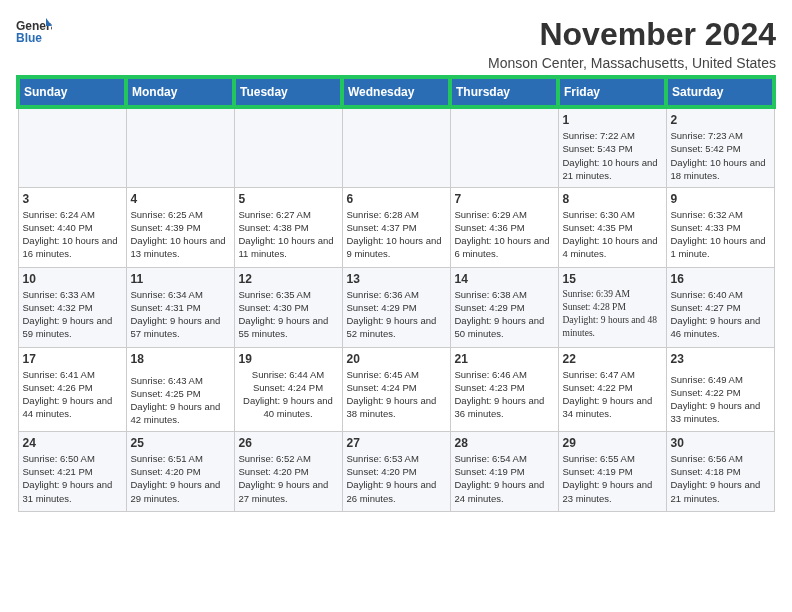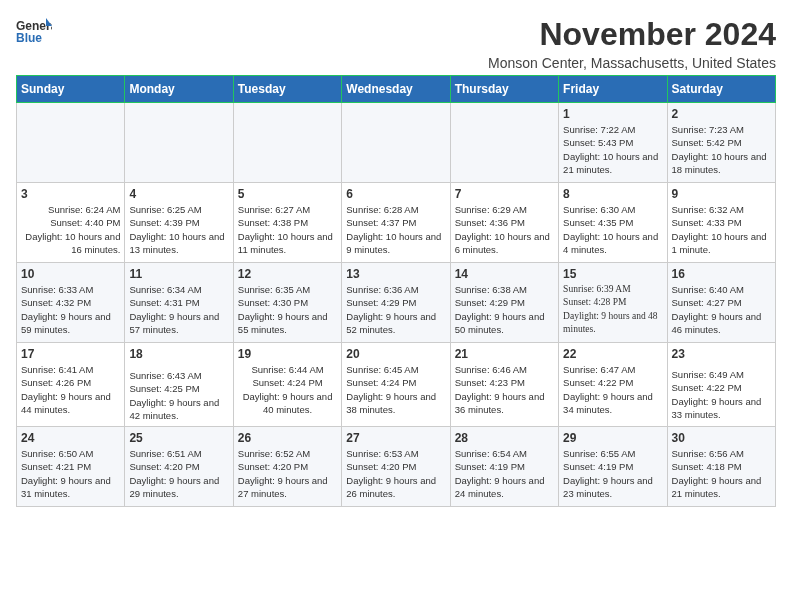--- a/index.html
+++ b/index.html
@@ -43,21 +43,21 @@
       border-collapse: collapse;
       table-layout: fixed;
     }
     thead tr th {
       background: #2a6db5;
       color: #fff;
       font-size: 12px;
       font-weight: bold;
       padding: 6px 4px;
       text-align: left;
-      border: 1px solid #22c55e;
+      border: 4px solid #22c55e;
     }
     tbody tr td {
       border: 1px solid #ccc;
       vertical-align: top;
       padding: 4px;
       font-size: 10px;
       color: #333;
       height: 80px;
       background: #fff;
     }
@@ -127,21 +127,21 @@
         <td>
           <span class="day-num">2</span>
           <div class="day-info" style="white-space: pre-line;">Sunrise: 7:23 AM
 Sunset: 5:42 PM
 Daylight: 10 hours and 18 minutes.</div>
         </td>
       </tr>
       <tr>
         <td>
           <span class="day-num">3</span>
-          <div class="day-info" style="white-space: pre-line; text-align: right;">Sunrise: 6:24 AM
+          <div class="day-info" style="white-space: pre-line;">Sunrise: 6:24 AM
 Sunset: 4:40 PM
 Daylight: 10 hours and 16 minutes.</div>
         </td>
         <td>
           <span class="day-num">4</span>
           <div class="day-info" style="white-space: pre-line;">Sunrise: 6:25 AM
 Sunset: 4:39 PM
 Daylight: 10 hours and 13 minutes.</div>
         </td>
         <td>

